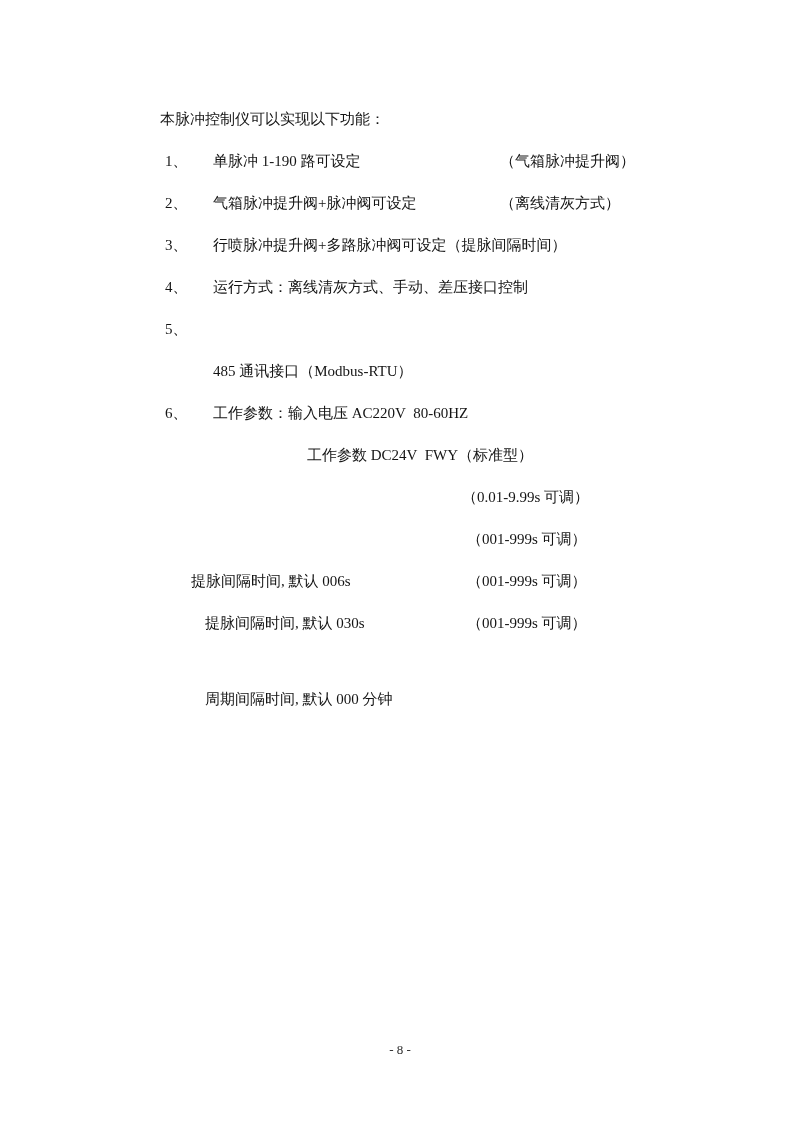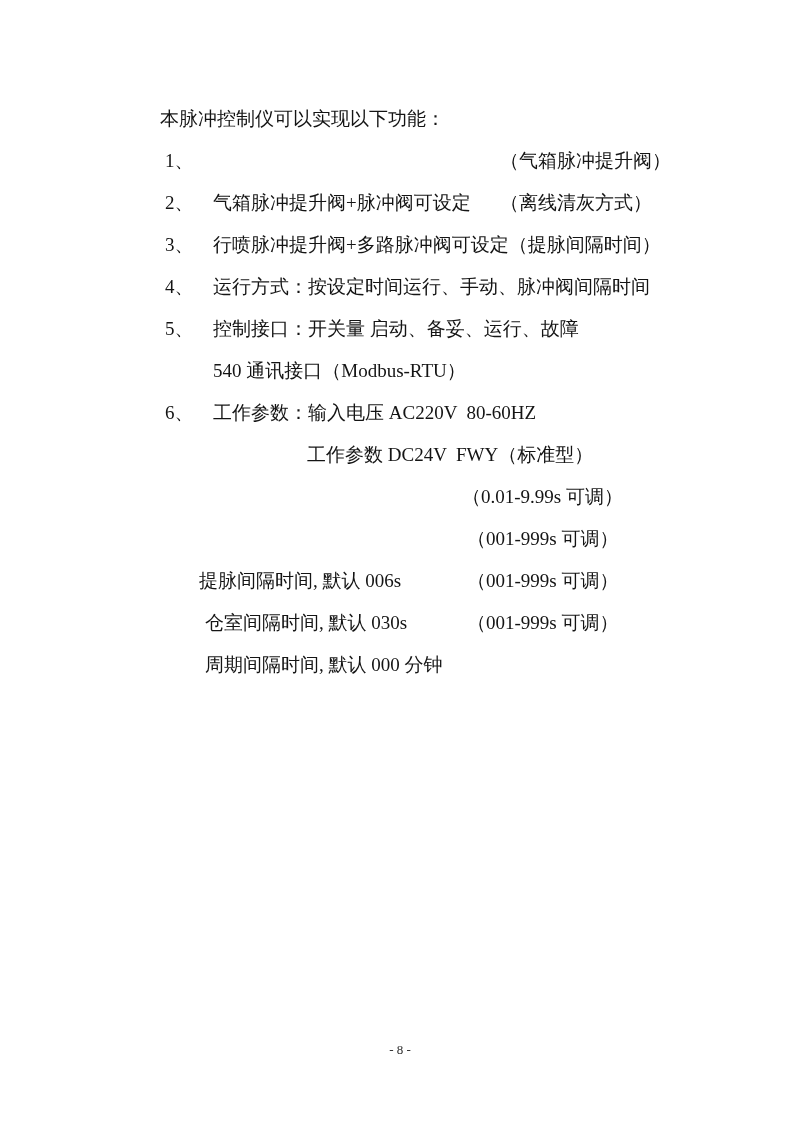--- a/index.html
+++ b/index.html
@@ -11,21 +11,21 @@
     font-family: "Liberation Serif", "DejaVu Serif", serif;
     color: #141414;
     overflow: hidden;
   }
   .line {
     position: absolute;
     left: 0;
     top: 0;
     width: 732px;
     height: 26px;
-    font-size: 19px;
+    font-size: 15px;
     line-height: 24px;
   }
   .line > span {
     position: absolute;
     top: 0;
     white-space: pre;
   }
   .footer-line {
     position: absolute;
     left: 0;
@@ -40,74 +40,74 @@
 <body>
 
 <div class="page">
 
   <div class="line" style="top:107px">
     <span style="left:160px">本脉冲控制仪可以实现以下功能：</span>
   </div>
 
   <div class="line" style="top:149px">
     <span style="left:165px">1、</span>
+    <span style="left:213px">单脉冲 1-190 路可设定</span>
     <span style="left:500px">（气箱脉冲提升阀）</span>
   </div>
 
   <div class="line" style="top:191px">
     <span style="left:165px">2、</span>
     <span style="left:500px">（离线清灰方式）</span>
     <span style="left:213px">气箱脉冲提升阀+脉冲阀可设定</span>
   </div>
 
   <div class="line" style="top:233px">
     <span style="left:165px">3、</span>
     <span style="left:213px">行喷脉冲提升阀+多路脉冲阀可设定（提脉间隔时间）</span>
   </div>
 
   <div class="line" style="top:275px">
     <span style="left:165px">4、</span>
-    <span style="left:213px">运行方式：按设定时间运行、手动、脉冲阀间隔时间</span>
+    <span style="left:213px">运行方式：离线清灰方式、手动、差压接口控制</span>
   </div>
 
   <div class="line" style="top:317px">
     <span style="left:165px">5、</span>
-    <span style="left:213px">控制接口：开关量 启动、备妥、运行、故障</span>
   </div>
 
   <div class="line" style="top:359px">
-    <span style="left:213px">540 通讯接口（Modbus-RTU）</span>
+    <span style="left:213px">485 通讯接口（Modbus-RTU）</span>
   </div>
 
   <div class="line" style="top:401px">
     <span style="left:165px">6、</span>
     <span style="left:213px">工作参数：输入电压 AC220V  80-60HZ</span>
   </div>
 
   <div class="line" style="top:443px">
     <span style="left:307px">工作参数 DC24V  FWY（标准型）</span>
   </div>
 
   <div class="line" style="top:485px">
     <span style="left:462px">（0.01-9.99s 可调）</span>
   </div>
 
   <div class="line" style="top:527px">
     <span style="left:467px">（001-999s 可调）</span>
   </div>
 
   <div class="line" style="top:569px">
-    <span style="left:199px">提脉间隔时间, 默认 006s</span>
+    <span style="left:191px">提脉间隔时间, 默认 006s</span>
     <span style="left:467px">（001-999s 可调）</span>
   </div>
 
   <div class="line" style="top:611px">
-    <span style="left:205px">仓室间隔时间, 默认 030s</span>
+    <span style="left:205px">提脉间隔时间, 默认 030s</span>
     <span style="left:467px">（001-999s 可调）</span>
   </div>
 
-  <div class="line" style="top:653px">
+  <div class="line" style="top:687px">
     <span style="left:205px">周期间隔时间, 默认 000 分钟</span>
   </div>
 
   <div class="footer-line" style="top:1042px">- 8 -</div>
 
 </div>
 
 </body></html>

